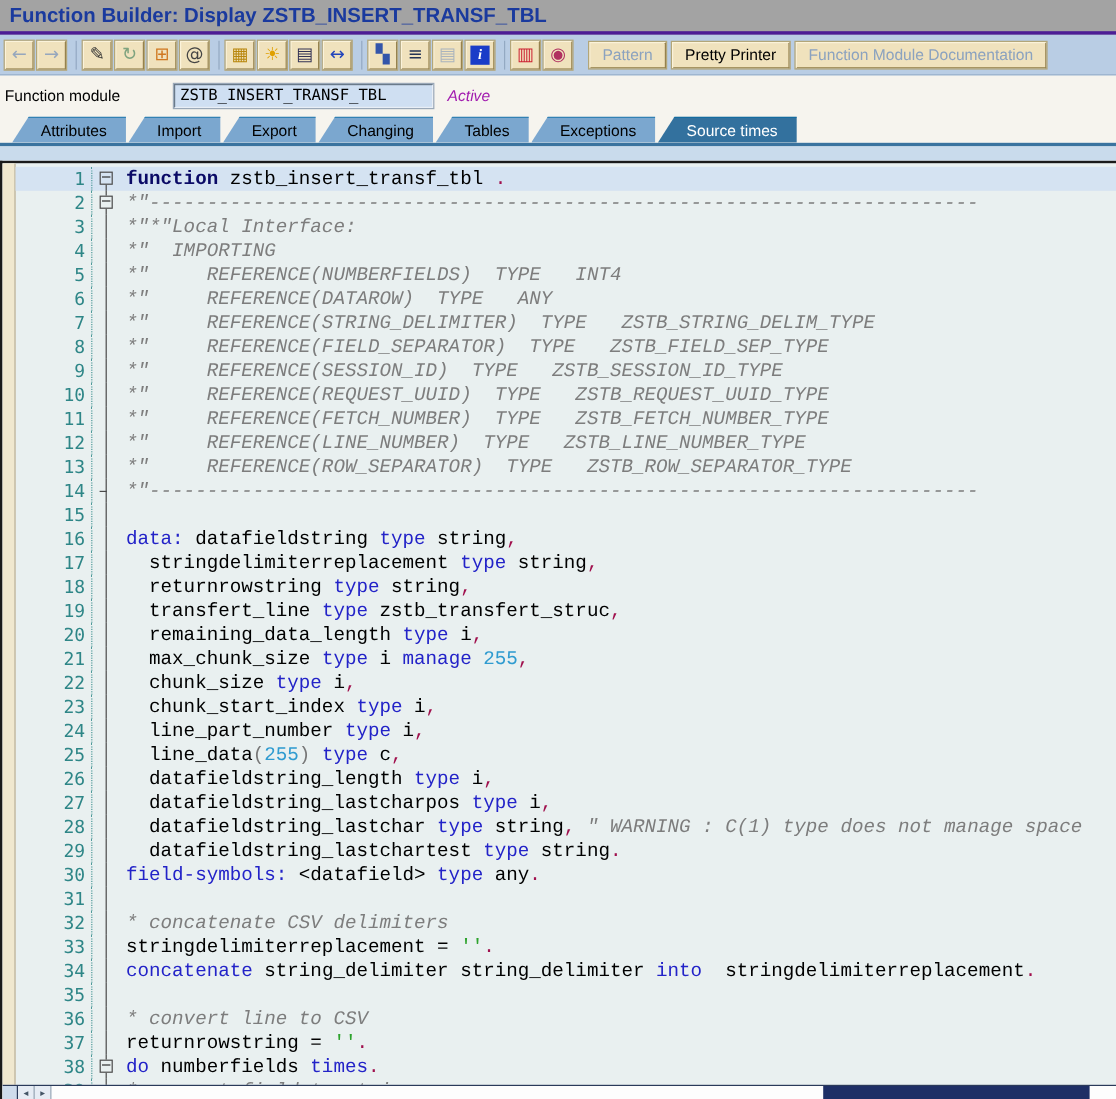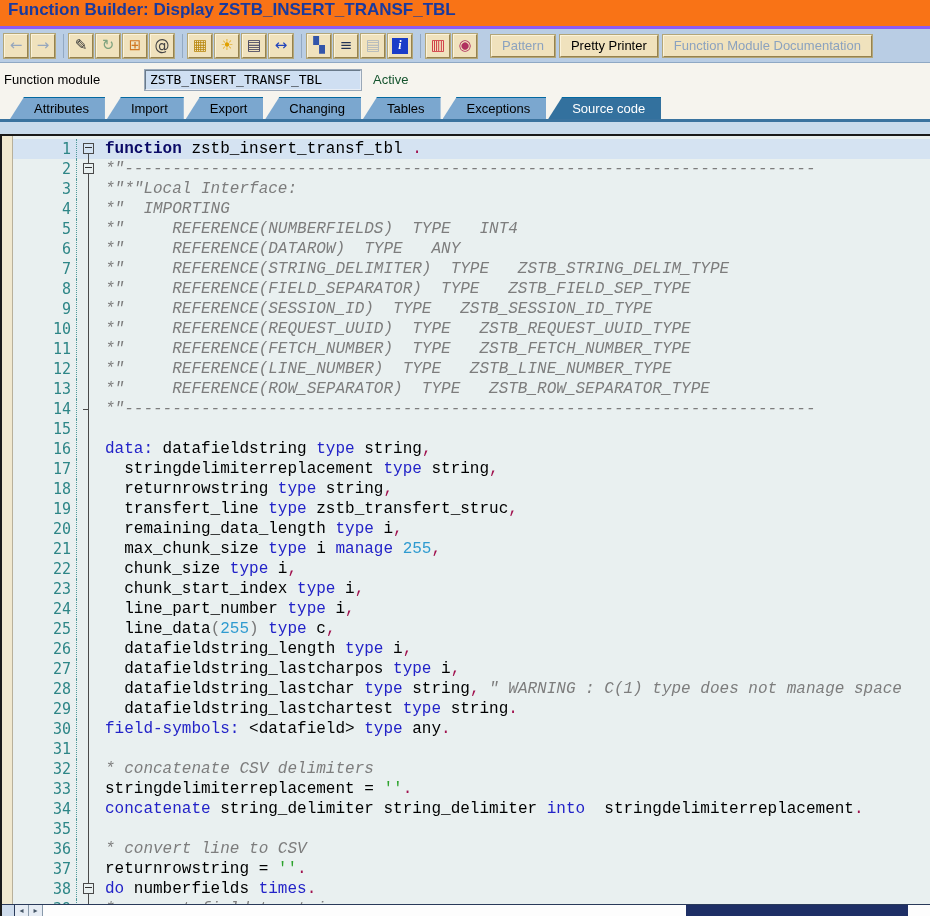--- a/index.html
+++ b/index.html
@@ -1,21 +1,21 @@
 <!DOCTYPE html>
 <html><head>
 <meta charset="utf-8">
 <style>
   html,body{margin:0;padding:0;}
   .screen{width:930px;height:916px;overflow:hidden;background:#fff;
           font-family:"Liberation Sans",sans-serif;position:relative;}
 
   
-  .titlebar{height:26px;display:flex;padding-left:8px;
-            background:#f97316;border-bottom:3px solid #8b5cf6;}
+  .titlebar{height:26px;display:flex;align-items:center;padding-left:8px;
+            background:#a3a3a3;border-bottom:3px solid #4c1d95;}
   .titlebar .t{font-weight:bold;font-size:17px;color:#1a3a9e;}
 
   
   .toolbar{height:33px;background:#b9cde4;display:flex;align-items:center;
            padding:0 4px;border-bottom:1px solid #8fa8c4;}
   .tbtn{width:24px;height:24px;background:#f0e2bd;border:1px solid;
         border-color:#fbf3da #96824e #96824e #fbf3da;outline:1px solid #b3a678;
         display:flex;align-items:center;justify-content:center;margin-right:3px;
         box-sizing:border-box;cursor:default;}
   .tico{font-size:15px;line-height:1;font-family:"DejaVu Sans",sans-serif;}
@@ -29,21 +29,21 @@
   .txtbtn.dis{color:#8ba2bf;}
 
   
   .formarea{background:#f6f4ee;}
   .formrow{height:33px;display:flex;align-items:center;}
   .formlabel{margin-left:4px;width:141px;font-size:13px;color:#000;}
   .forminput{width:206px;height:16px;background:#cfdff2;border:1px solid;
              border-color:#6a7a8a #e8eef6 #e8eef6 #6a7a8a;outline:1px solid #9aa8b8;
              font-family:"DejaVu Sans Mono",monospace;font-size:13px;
              padding:1px 4px;line-height:16px;color:#000;}
-  .formstatus{margin-left:12px;font-size:13px;color:#14532d;}
+  .formstatus{margin-left:12px;font-size:13px;color:#a21caf;font-style:italic;}
 
   
   .tabstrip{display:flex;align-items:flex-end;height:23px;padding-left:10px;}
   .tab{font-size:13px;background:#7ba7cf;color:#000;height:21px;line-height:21px;
        padding:0 16px 0 24px;margin-right:2px;
        clip-path:polygon(14px 0,100% 0,100% 100%,0 100%);
        border-top:1px solid #0369a1;cursor:default;}
   .tab.sel{background:#33719e;color:#fff;}
   .tabline{height:3px;background:#3a739f;}
   .tabgap{height:12px;background:#c9dbec;}
@@ -164,21 +164,21 @@
       <span class="forminput">ZSTB_INSERT_TRANSF_TBL</span>
       <span class="formstatus">Active</span>
     </div>
     <div class="tabstrip">
         <span class="tab">Attributes</span>
         <span class="tab">Import</span>
         <span class="tab">Export</span>
         <span class="tab">Changing</span>
         <span class="tab">Tables</span>
         <span class="tab">Exceptions</span>
-        <span class="tab sel">Source code</span>
+        <span class="tab sel">Source times</span>
       </div>
   </div>
   <div class="tabline"></div>
   <div class="tabgap"></div>
 
   <div class="editor">
     <div class="cream"></div>
     <div class="lines">
         <div class="crow hl">
           <span class="ln">1</span>

